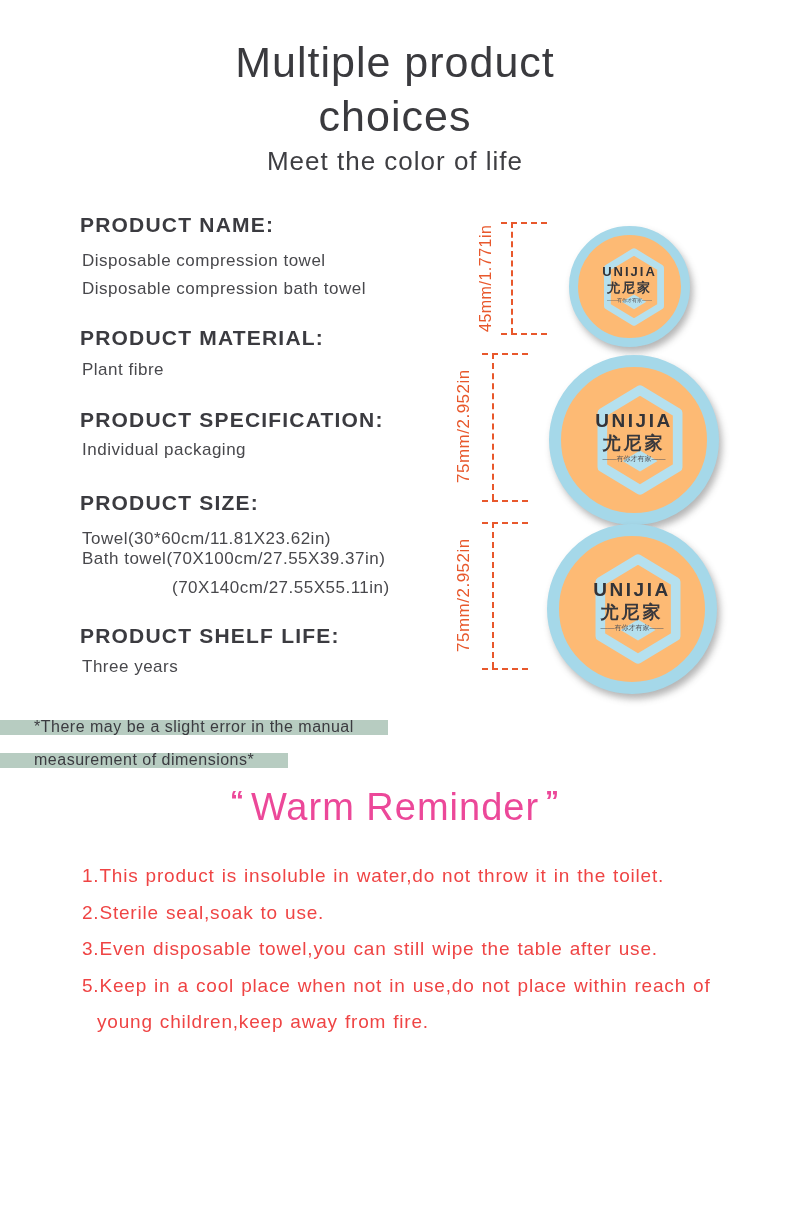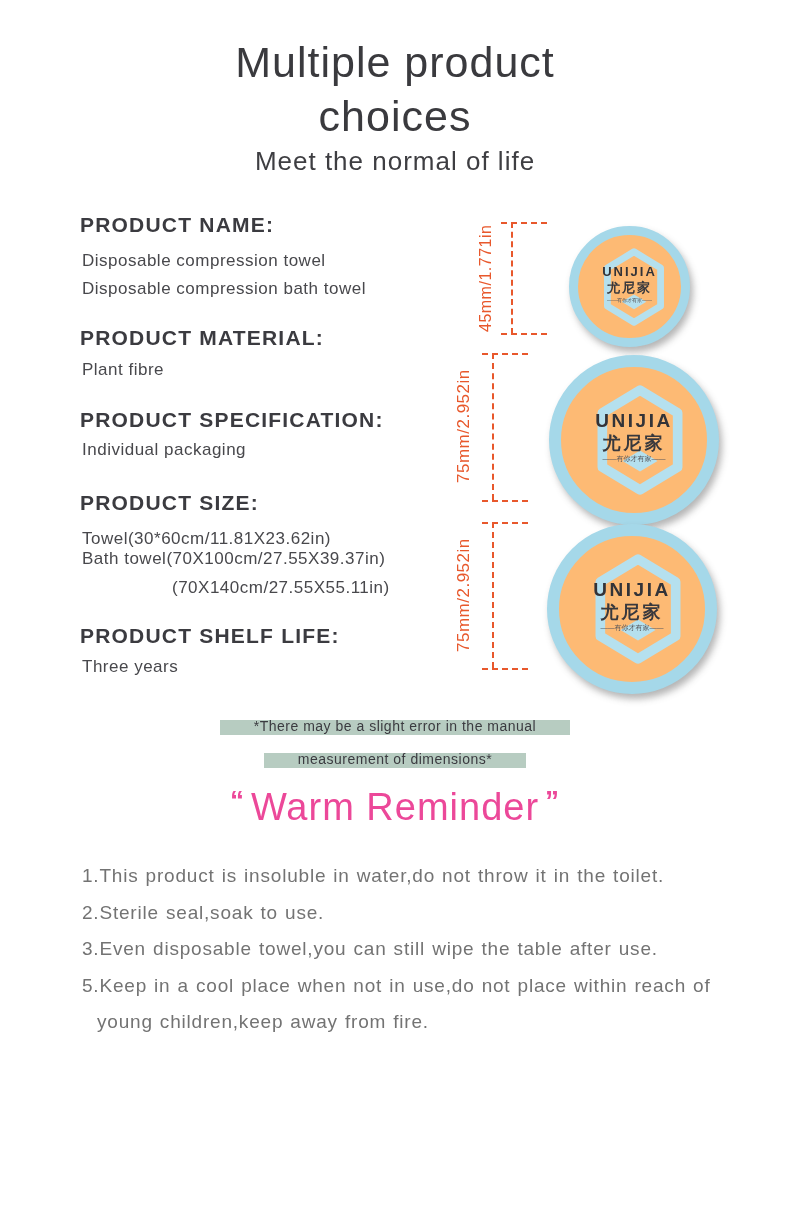--- a/index.html
+++ b/index.html
@@ -96,22 +96,22 @@
   .badge.small .brand   { font-size: 13px; letter-spacing: 2px; }
   .badge.small .brandcn { font-size: 13px; letter-spacing: 2px; }
   .badge.small .tagline { font-size: 5px; }
   .badge.large .brand   { font-size: 19px; letter-spacing: 2.5px; }
   .badge.large .brandcn { font-size: 18px; letter-spacing: 3px; }
   .badge.large .tagline { font-size: 7px; }
 
   
   .note {
     left: 0; width: 100%;
-    text-align: center;
-    font-size: 14px;
+    text-align: left;
+    font-size: 16px;
     letter-spacing: 0.5px;
     line-height: 33px;
     color: #3b3b40;
   }
   .note .hl {
     display: inline-block;
     padding: 0 34px;
     background: linear-gradient(to bottom,
        transparent 31%, #b7ccc1 31%, #b7ccc1 77%, transparent 77%);
   }
@@ -136,35 +136,35 @@
   
   .reminder-list {
     left: 82px; top: 850px;
     width: 632px;
     margin: 0; padding: 0;
     list-style: none;
     font-size: 19px;
     letter-spacing: 0.8px;
     word-spacing: 1px;
     line-height: 36.5px;
-    color: #737373;
+    color: #ef4444;
   }
   .reminder-list li {
     padding-left: 15px;
     text-indent: -15px;
   }
 </style>
 </head>
 <body>
 
 <div id="page">
 
   <div class="abs title-line" style="top:30px">Multiple product</div>
   <div class="abs title-line" style="top:84px">choices</div>
-  <div class="abs subtitle" style="top:138px">Meet the normal of life</div>
+  <div class="abs subtitle" style="top:138px">Meet the color of life</div>
 
   <div class="abs sec-heading" style="top:205px">PRODUCT NAME:</div>
   <div class="abs sec-line" style="top:243px">Disposable compression towel</div>
   <div class="abs sec-line" style="top:271px">Disposable compression bath towel</div>
 
   <div class="abs sec-heading" style="top:318px">PRODUCT MATERIAL:</div>
   <div class="abs sec-line" style="top:352px">Plant fibre</div>
 
   <div class="abs sec-heading" style="top:400px">PRODUCT SPECIFICATION:</div>
   <div class="abs sec-line" style="top:432px">Individual packaging</div>

